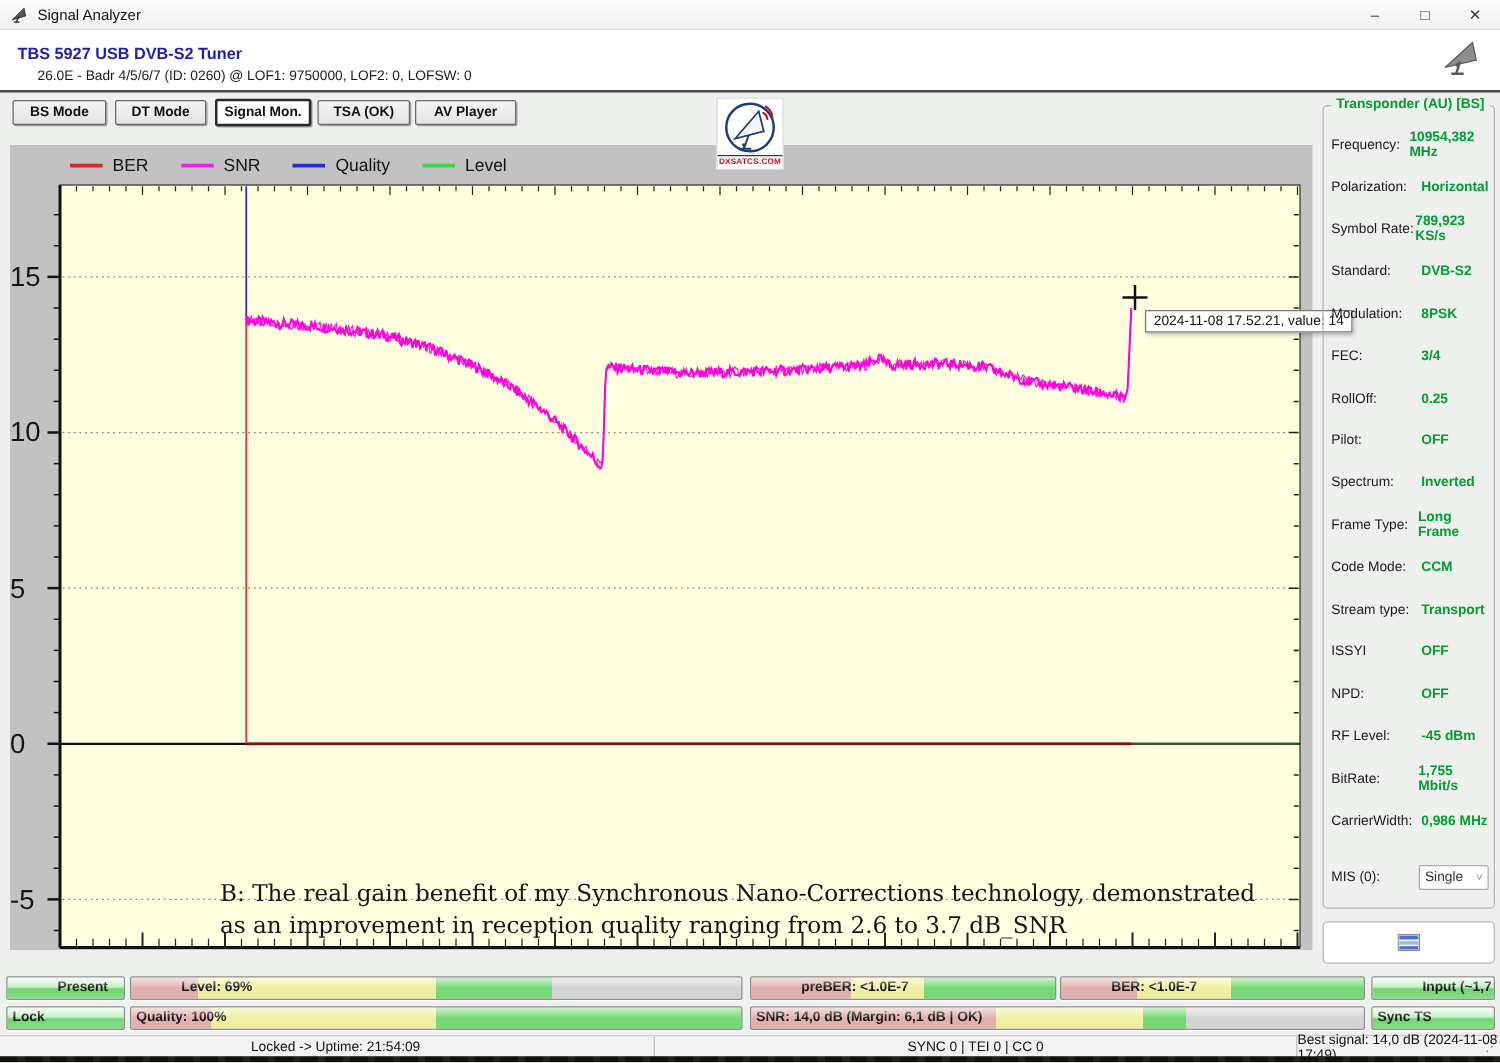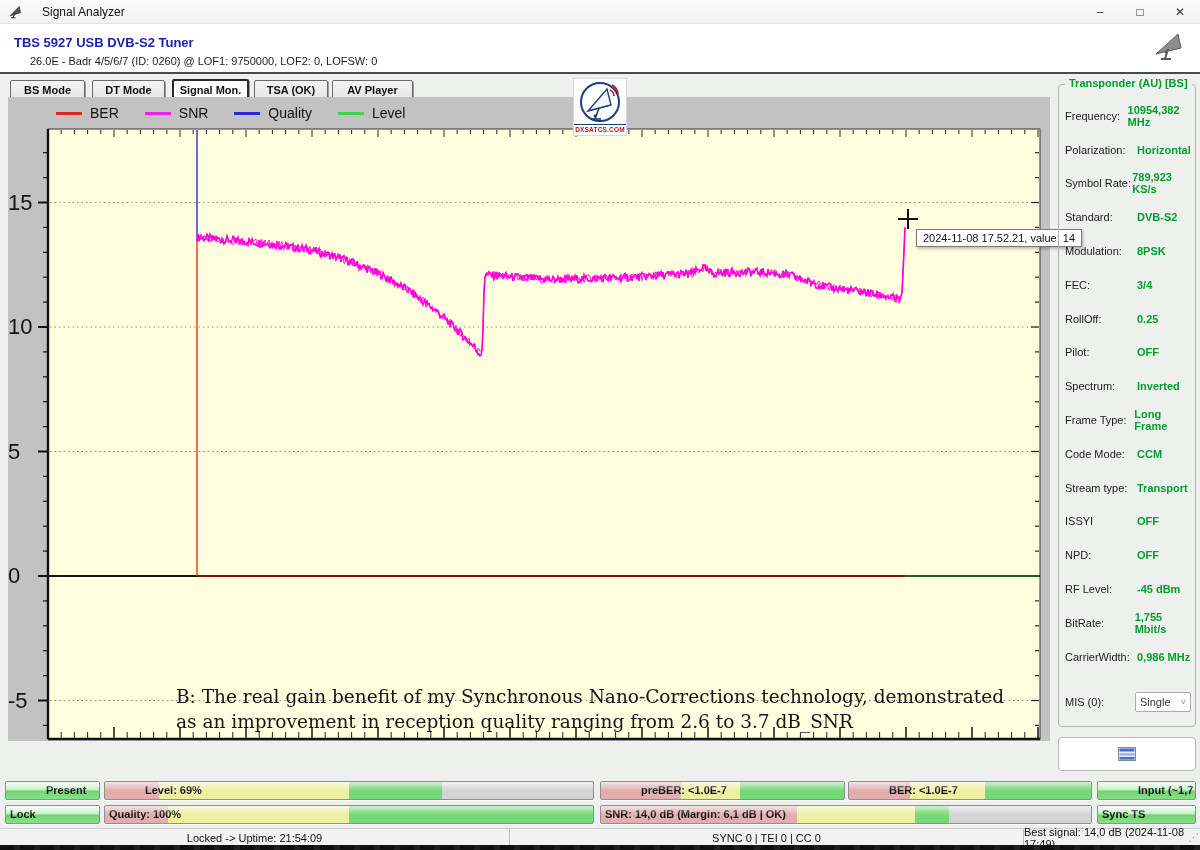--- a/index.html
+++ b/index.html
@@ -5,21 +5,21 @@
   * { margin:0; padding:0; box-sizing:border-box; }
   html,body { width:1200px; height:850px; overflow:hidden; }
   body { font-family:"Liberation Sans", sans-serif; }
   #app { position:relative; width:1200px; height:850px; background:#eef0ee; overflow:hidden; }
 
   
   .titlebar { position:absolute; left:0; top:0; width:1200px; height:24px;
     background:linear-gradient(#fbfbfb,#f1f1f1); border-bottom:1px solid #e3e3e3;
     display:flex; align-items:center; }
   .titlebar .appicon { width:15px; height:15px; margin-left:8px; }
-  .titlebar .title { font-size:12px; color:#111; margin-left:19px; }
+  .titlebar .title { font-size:12px; color:#111; margin-left:7px; }
   .win-controls { position:absolute; right:0; top:0; height:24px; display:flex; }
   .win-btn { width:40px; height:24px; display:flex; align-items:center; justify-content:center;
     font-size:12px; color:#333; cursor:default; }
 
   
   .header { position:absolute; left:0; top:24px; width:1200px; height:48px; background:#ffffff; }
   .device-title { position:absolute; left:14px; top:11px; font-size:13px; font-weight:bold; color:#1e1eb4; }
   .device-sub { position:absolute; left:30px; top:31px; font-size:11px; color:#1a1a1a; }
   .header-dish { position:absolute; right:14px; top:6px; width:34px; height:32px; }
   .header-divider { position:absolute; left:0; top:72px; width:1200px; height:2px; background:#4a4a4a; }
@@ -31,21 +31,21 @@
   .tab.active { background:#ffffff; border:2px solid #2a2a2a; top:79px; height:22px; }
 
   
   .logo { position:absolute; left:573px; top:78px; width:54px; height:58px; background:#ffffff;
     border:1px solid #d8d8d8; z-index:5; }
   .logo svg { display:block; margin:1px auto 0; }
   .logo-caption { font-size:6.5px; font-weight:bold; color:#c41220; text-align:center;
     border-top:1px solid #1c3f7a; padding-top:1px; letter-spacing:.2px; }
 
   
-  .chart-panel { position:absolute; left:8px; top:97px; width:1042px; height:644px; background:#c2c2c2; }
+  .chart-panel { position:absolute; left:8px; top:116px; width:1042px; height:644px; background:#c2c2c2; }
   .legend-row { position:absolute; left:48px; top:5px; height:22px; display:flex; align-items:center; gap:26px; }
   .legend-item { display:flex; align-items:center; gap:8px; }
   .legend-swatch { width:26px; height:3px; }
   .legend-label { font-size:14px; color:#111; }
   .chart-svg { position:absolute; left:0; top:0; }
   .ylabel { position:absolute; width:34px; text-align:left; font-size:22px; color:#141414; line-height:26px; }
   .annotation { position:absolute; left:168px; top:543px; width:830px;
     font-family:"DejaVu Serif", serif; font-size:18.5px; color:#141414; line-height:25px;margin-top:44px; }
   .chart-tooltip { position:absolute; left:908px; top:132px; background:#ffffff; border:1px solid #7a7a7a;
     box-shadow:1px 2px 3px rgba(0,0,0,.25); font-size:11px; color:#111; padding:2px 6px; white-space:nowrap; }
@@ -74,21 +74,21 @@
   .meter { position:absolute; height:19px; border:1px solid #8f8f8f; border-radius:2px;
     font-size:11px; font-weight:bold; color:#111; line-height:17px; padding-left:4px;
     white-space:nowrap; overflow:hidden; box-shadow:0 1px 0 #ffffff; }
   .meter::after { content:""; position:absolute; left:0; top:0; right:0; height:45%;
     background:linear-gradient(rgba(255,255,255,.65),rgba(255,255,255,.05)); pointer-events:none; }
   .meter.green { background:linear-gradient(#e4f8e4,#bdf0bd 45%,#6fd66f 55%,#8ade8a); }
   .row1 { top:781px;padding-left:40px; } .row2 { top:805px; }
 
   
   .statusbar { position:absolute; left:0; top:828px; width:1200px; height:18px; background:#f2f2f2;
-    border-top:1px solid #cccccc; display:flex; font-size:11px; color:#111; }
+    border-top:1px solid #cccccc; display:flex; font-size:11px; color:#111;justify-content:flex-end; }
   .status-sec { display:flex; align-items:center; justify-content:center; border-right:1px solid #bdbdbd; height:100%; }
   .status-grip { position:absolute; right:2px; top:2px; font-size:11px; color:#8a8a8a; letter-spacing:-1px; }
   .darkstrip { position:absolute; left:0; top:845px; width:1200px; height:5px;
     background:repeating-linear-gradient(90deg,#101010 0 14px,#1f1f1f 14px 20px); }
 </style>
 </head>
 <body>
 
 <div id="app">
 

